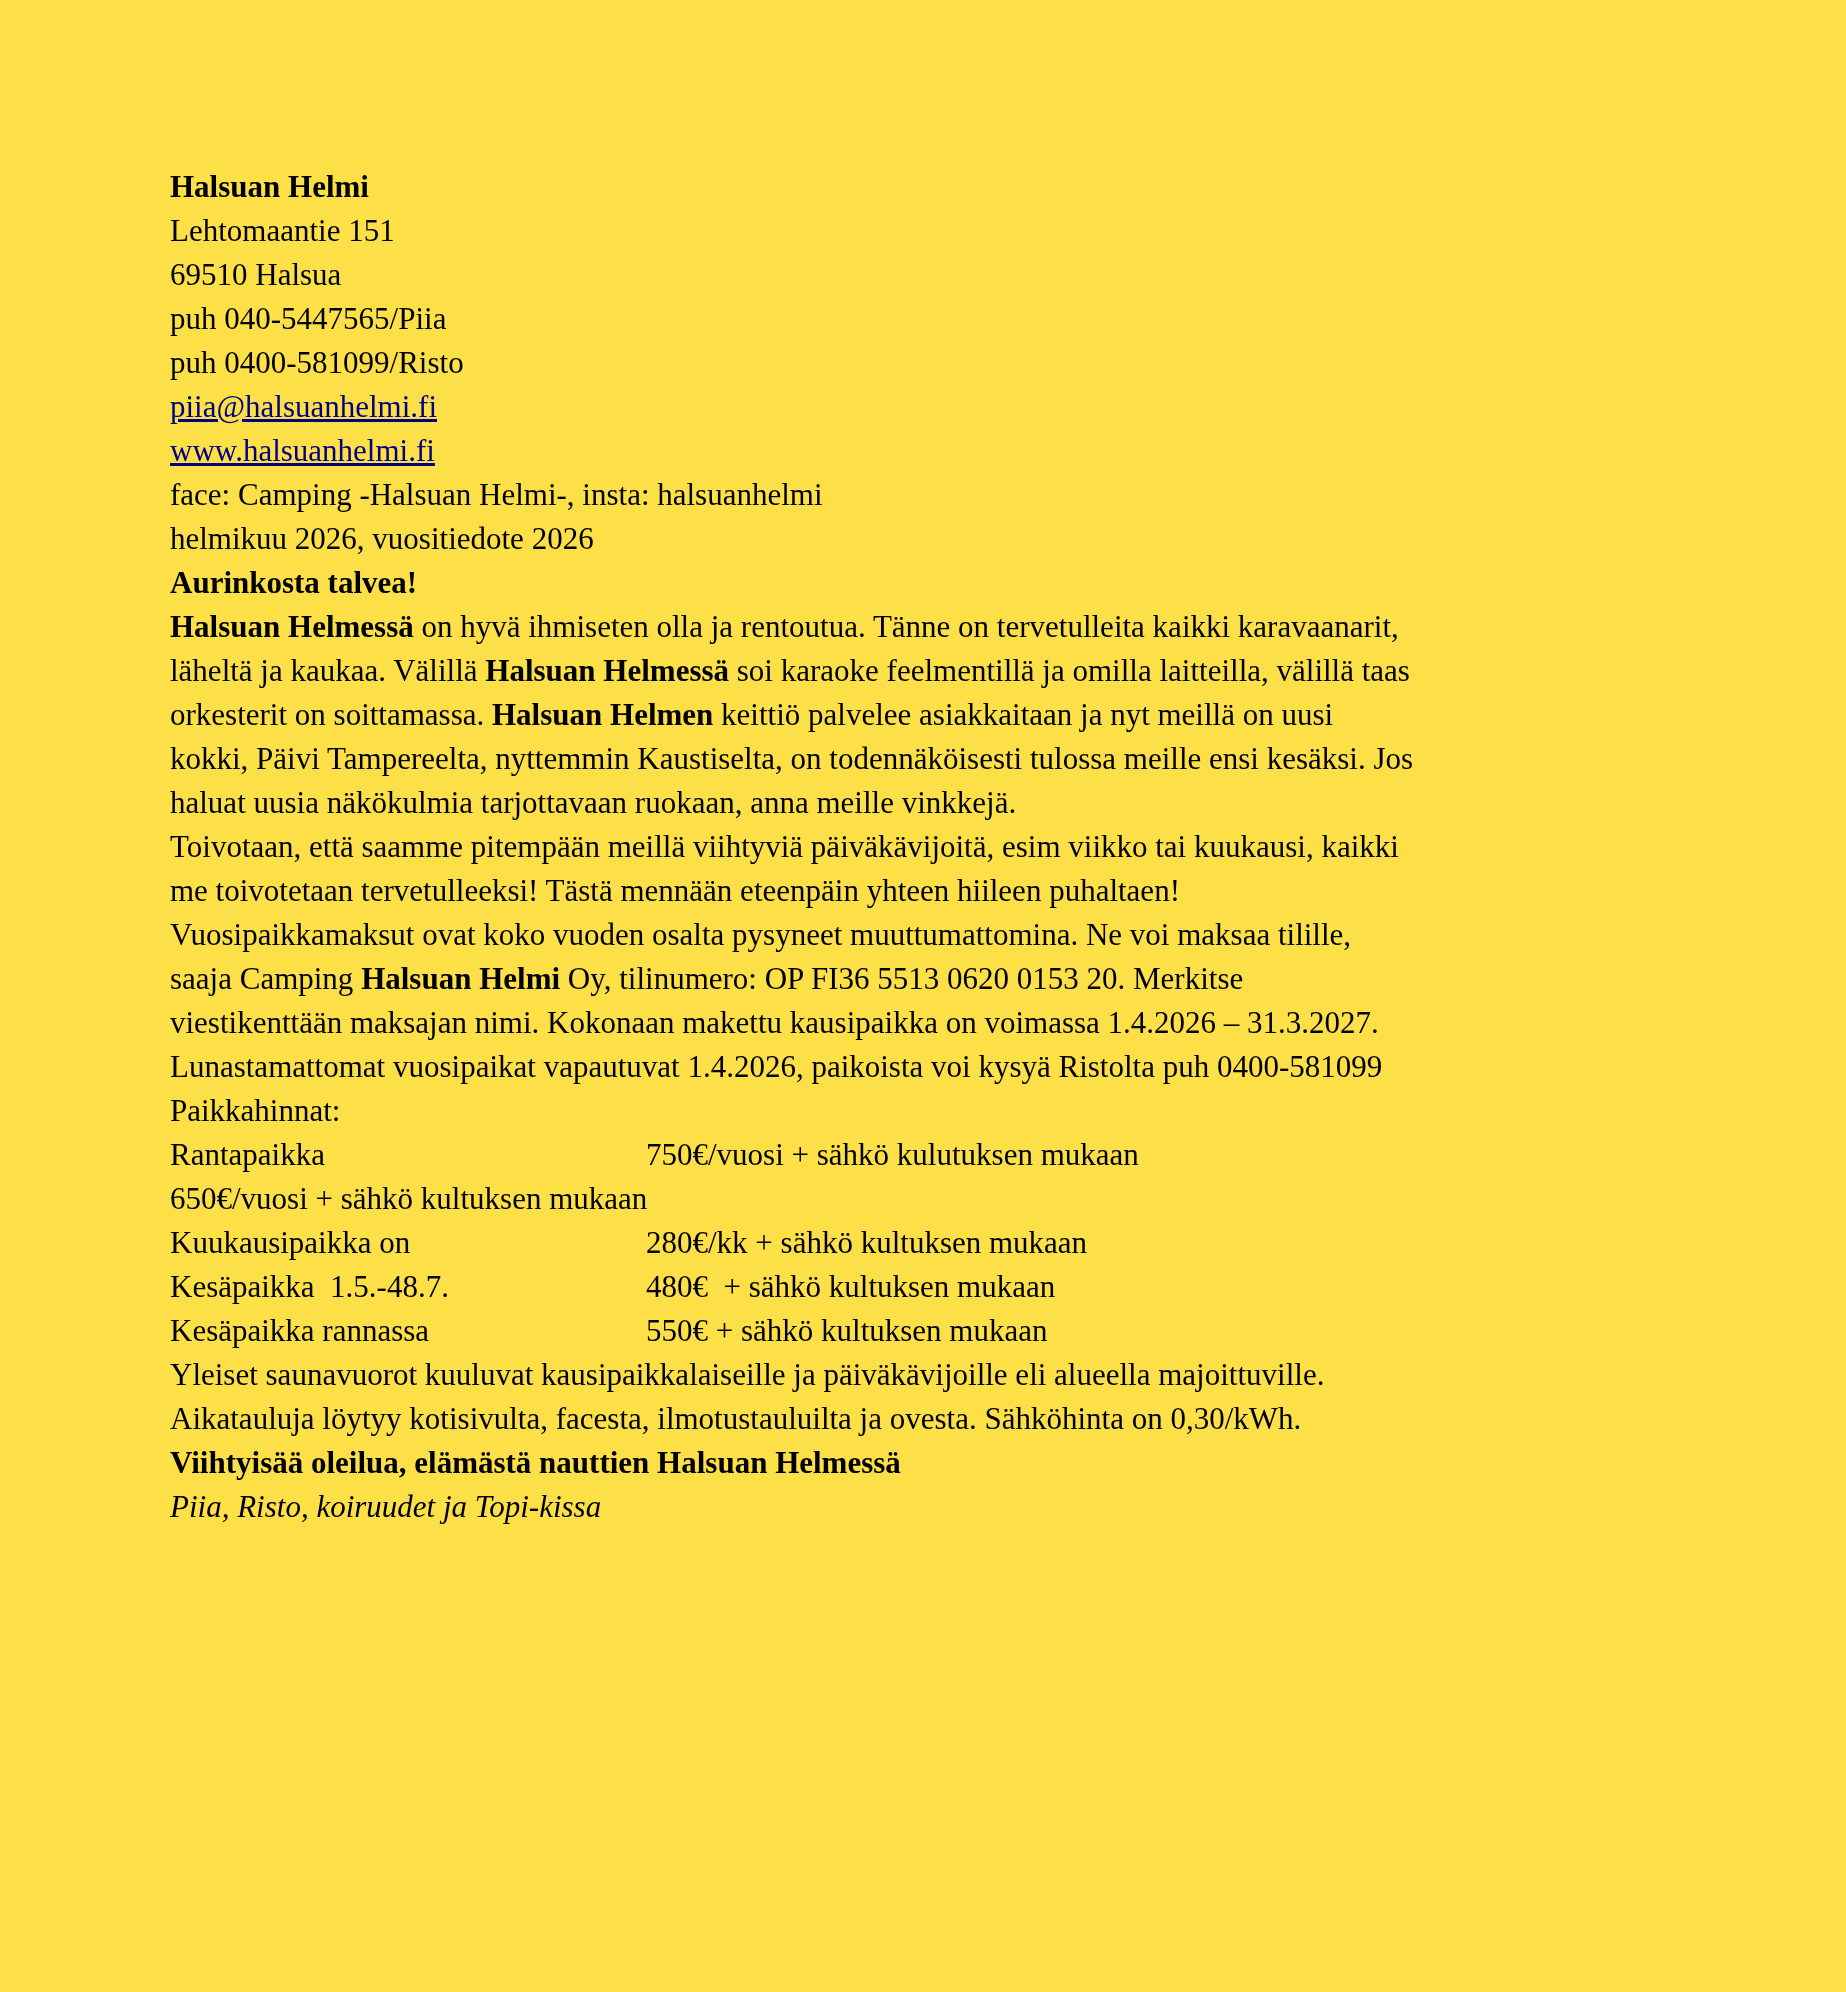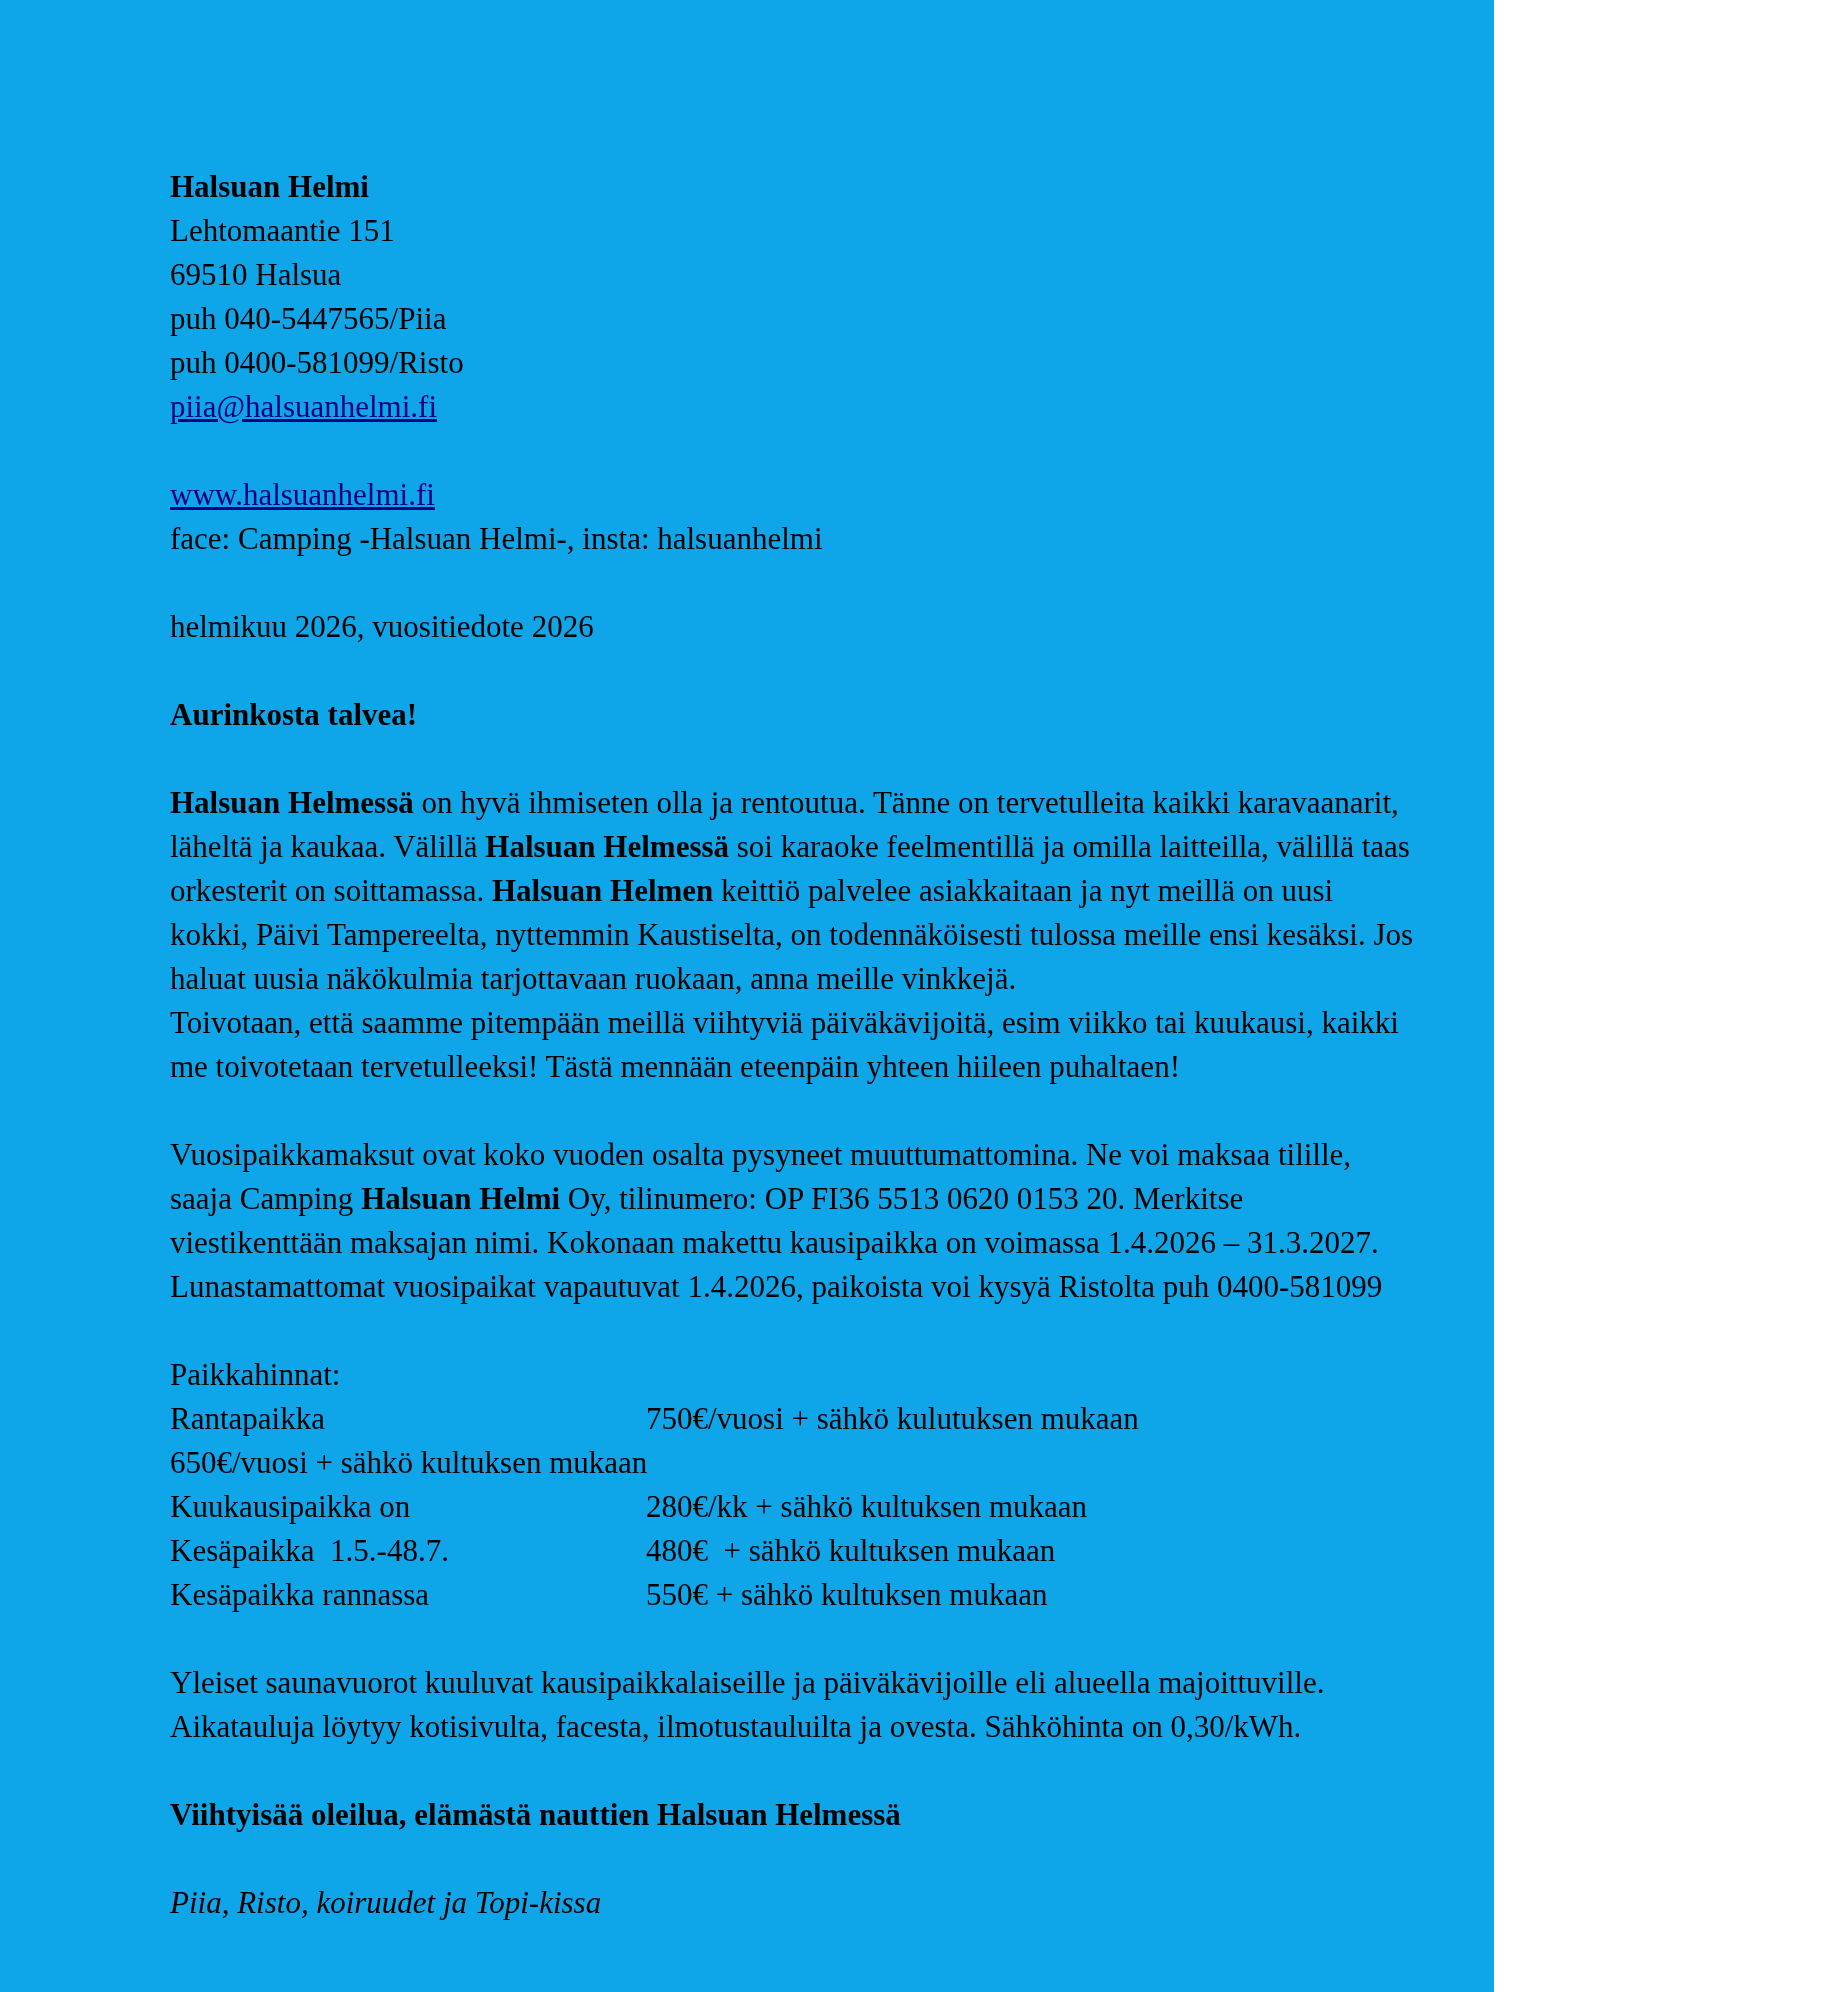--- a/index.html
+++ b/index.html
@@ -2,38 +2,38 @@
 <html style="font-size:12.5px"><head>
 <meta charset="utf-8">
 <style>
   html, body {
     margin: 0;
     padding: 0;
     background: #ffffff;
   }
   .page {
     position: relative;
-    width: 1494px;
+    width: 1846px;
     height: 1992px;
-    background: #0ea5e9;
+    background: #fde047;
     color: #000000;
     font-family: "Liberation Serif", "DejaVu Serif", serif;
     font-size: 31px;
     line-height: 44px;
     overflow: hidden;
   }
   .content {
     padding: 165px 125px 0 170px;
   }
   .line {
     min-height: 44px;
     white-space: pre;
   }
   .b { font-weight: bold; }
-  .mt1 { margin-top: 44px; }
+  .mt1 { }
   a.doc-link {
     color: #000080;
     text-decoration: underline;
     cursor: pointer;
   }
   .price-row { display: flex; gap: 25px; }
   .price-label {
     display: inline-block;
     width: 451px;
     white-space: pre;

